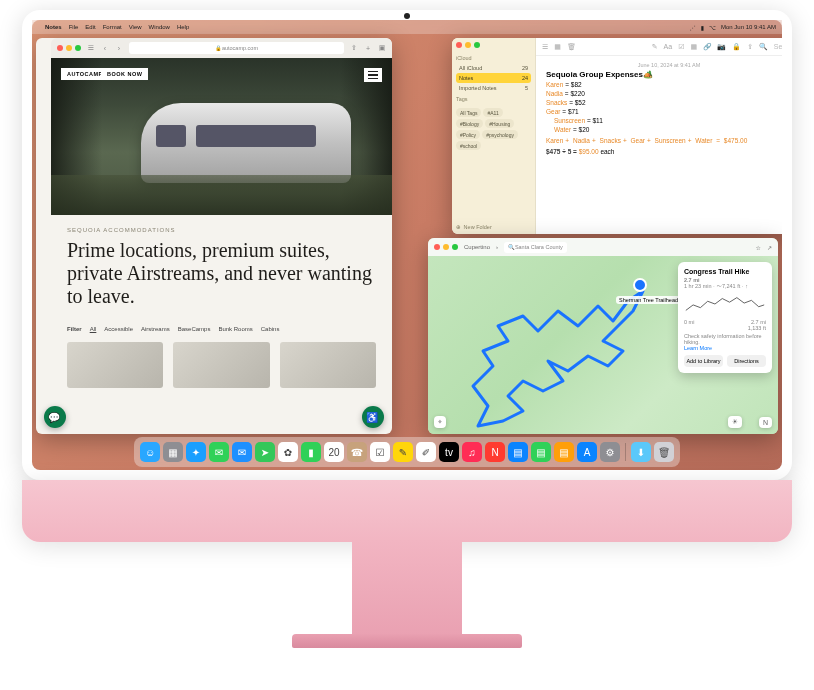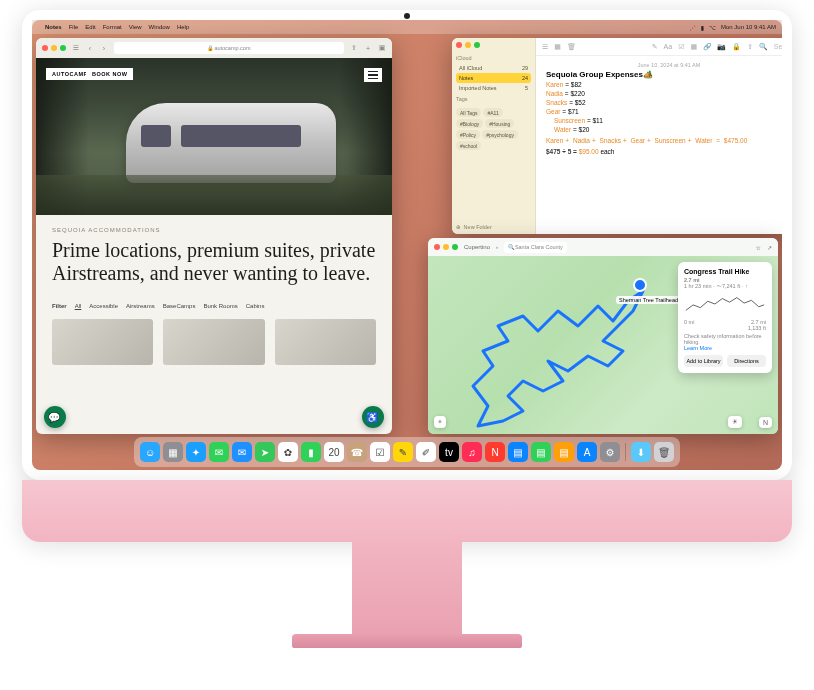--- a/index.html
+++ b/index.html
@@ -10,21 +10,21 @@
   .screen { position: absolute; left: 10px; top: 10px; right: 10px; bottom: 10px; background: linear-gradient(135deg,#d89070 0%, #c87b64 50%, #b46a58 100%); border-radius: 8px; overflow: hidden; }
 
   .menubar { position: absolute; top: 0; left: 0; right: 0; height: 14px; background: rgba(255,255,255,.25); backdrop-filter: blur(10px); display: flex; align-items: center; padding: 0 6px; font-size: 6px; color: #222; }
   .menubar .left { display: flex; gap: 7px; align-items: center; }
   .menubar .right { margin-left: auto; display: flex; gap: 5px; align-items: center; }
   .apple-logo { font-size: 7px; }
 
   .window { position: absolute; border-radius: 6px; overflow: hidden; box-shadow: 0 6px 24px rgba(0,0,0,.3); }
 
   
-  .safari { left: 4px; top: 18px; width: 356px; height: 396px; background: #f5f3ee; }
+  .safari { left: 4px; top: 18px; width: 356px; height: 396px; background: #f5f3ee; padding-left: 15px; }
   .safari-toolbar { height: 20px; background: #efede8; display: flex; align-items: center; padding: 0 6px; gap: 6px; border-top-left-radius: 6px; border-top-right-radius: 6px; }
   .traffic { display: flex; gap: 3px; }
   .dot { width: 6px; height: 6px; border-radius: 50%; }
   .red { background: #ff5f57; } .yellow { background: #febc2e; } .green { background: #28c840; }
   .url-bar { flex: 1; height: 12px; background: #fff; border-radius: 3px; font-size: 5.5px; display: flex; align-items: center; justify-content: center; color: #888; }
   .tb-icon { width: 8px; height: 8px; color: #888; font-size: 7px; display: flex; align-items: center; justify-content: center; }
 
   .hero { position: relative; height: 157px; background: linear-gradient(180deg,#2a3329 0%, #3e4a3a 30%, #5a6850 60%, #4a5642 100%); overflow: hidden; }
   .hero-trees { position: absolute; inset: 0; background:
     linear-gradient(90deg, rgba(20,24,18,.85) 0%, transparent 15%, transparent 85%, rgba(20,24,18,.85) 100%); }

